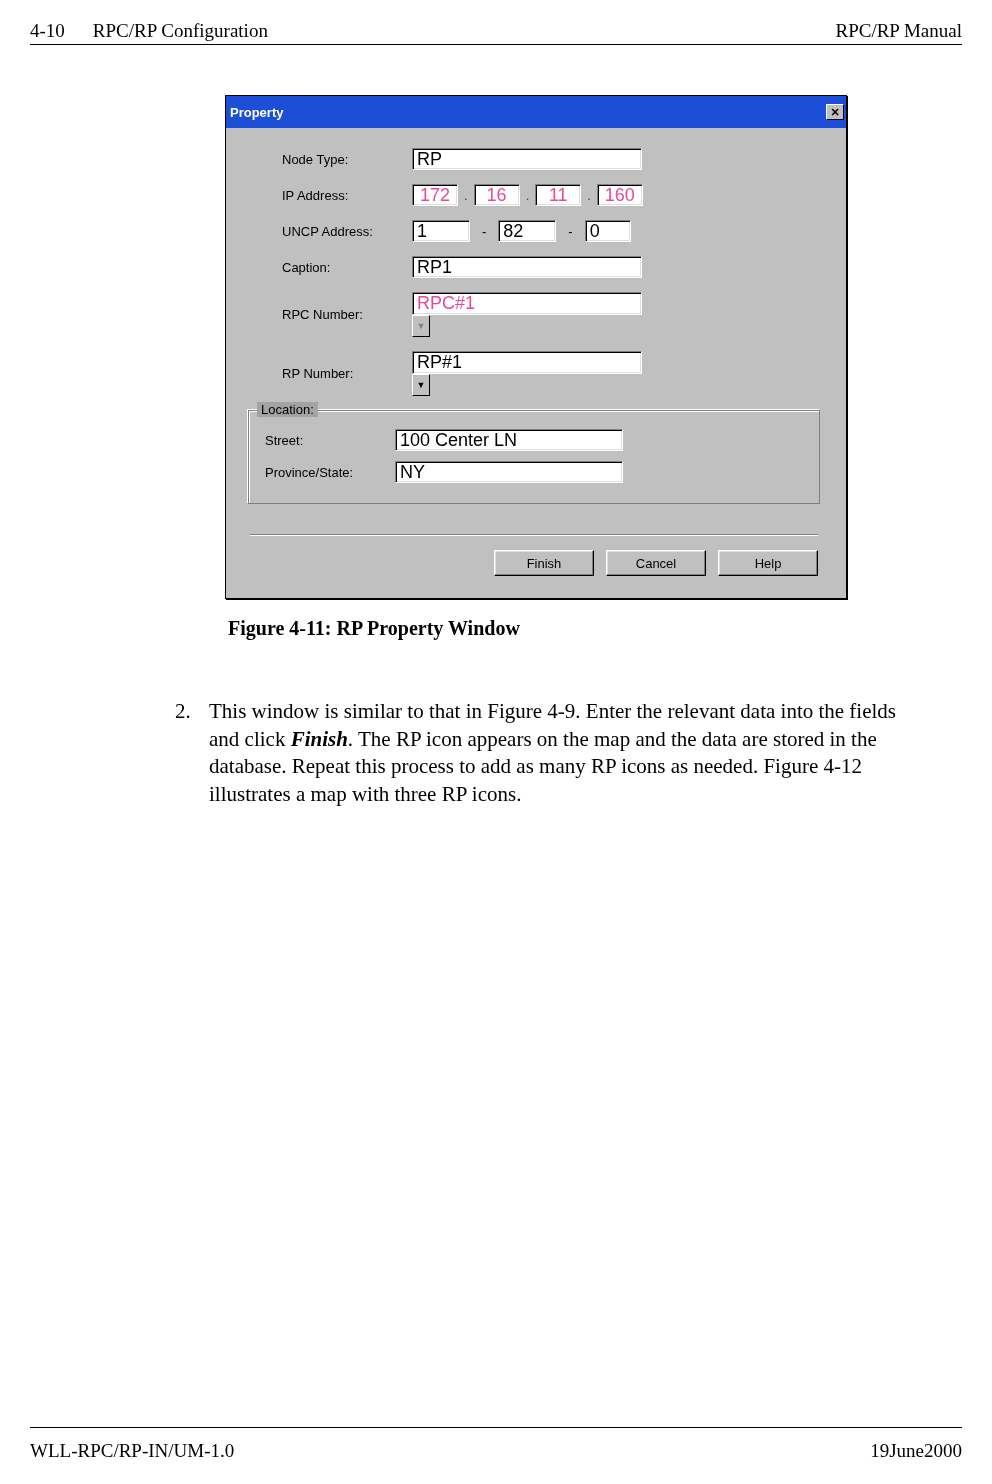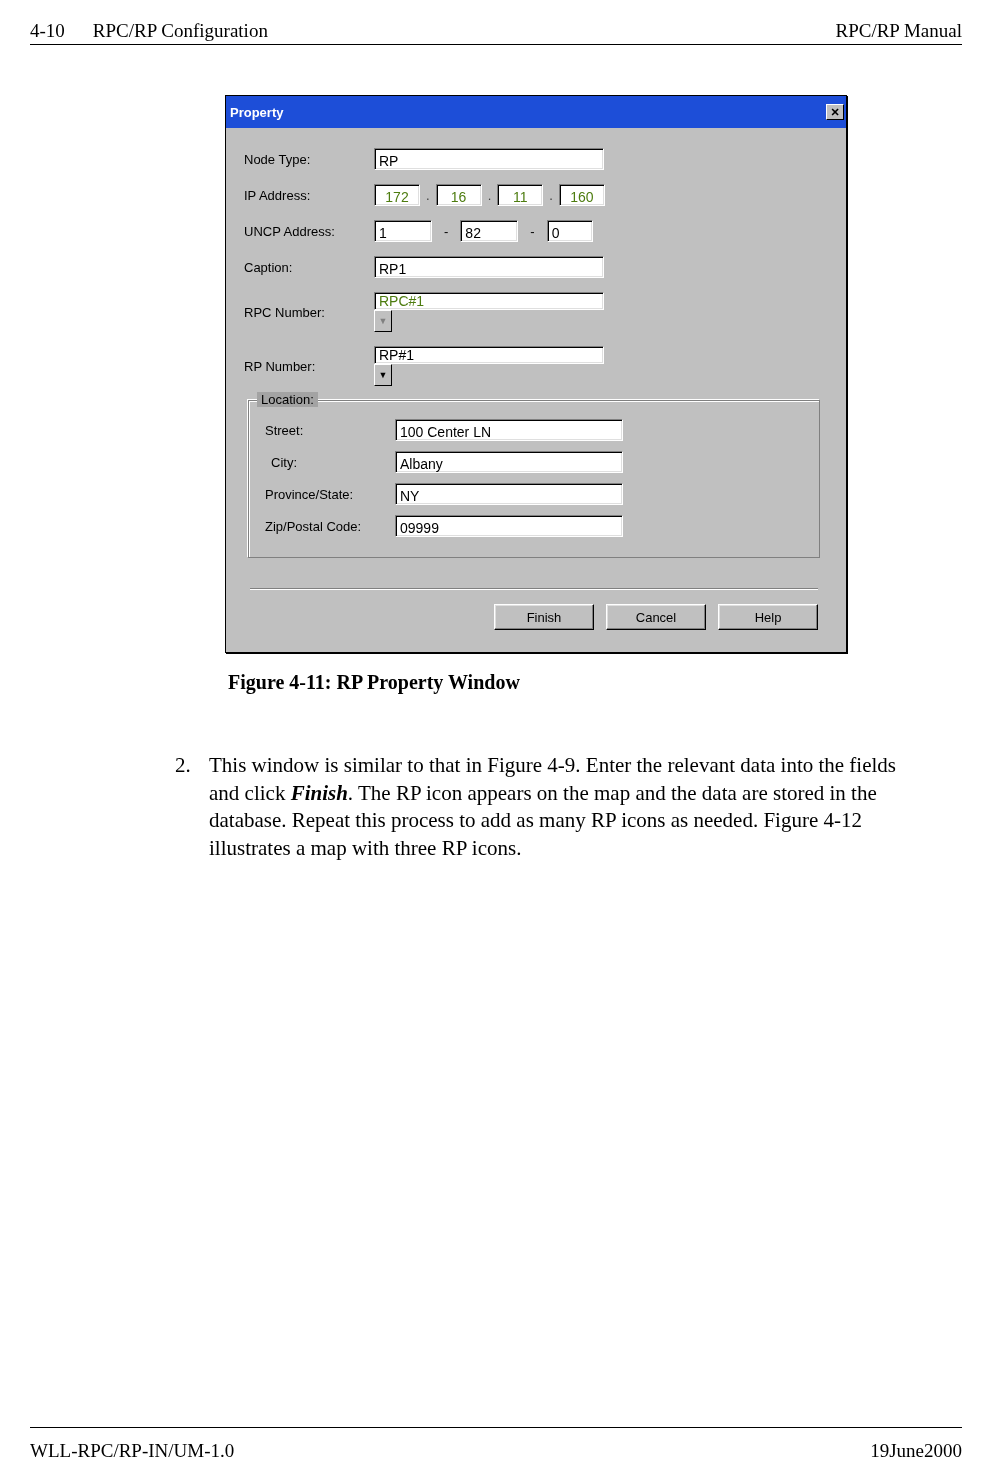--- a/index.html
+++ b/index.html
@@ -46,34 +46,34 @@
       border-top: 1px solid #fff;
       border-left: 1px solid #fff;
       border-right: 1px solid #000;
       border-bottom: 1px solid #000;
       color: black;
       display: flex; align-items: center; justify-content: center;
       font-family: Arial; font-weight: bold; font-size: 11px;
     }
     .dialog-body { padding: 20px 22px 12px 18px; }
     .form-row { display: flex; align-items: center; margin-bottom: 14px; }
-    .form-label { width: 130px; color: #000; font-size: 13px; }
+    .form-label { width: 130px; color: #000; font-size: 13px; margin-left: 38px; }
     .sunken {
       background: white;
       border-top: 1px solid #808080;
       border-left: 1px solid #808080;
       border-right: 1px solid #fff;
       border-bottom: 1px solid #fff;
       box-shadow: inset 1px 1px 0 #000, inset -1px -1px 0 #dfdfdf;
       height: 22px;
-      display: flex; align-items: flex-end;
+      display: flex; align-items: flex-start;
       padding: 0 4px;
-      font-size: 14px;
-    }
-    .sunken.disabled { color: #4d7c0f; }
+      font-size: 18px;
+    }
+    .sunken.disabled { color: #ec4899; }
     .input-lg { width: 230px; }
     .ip-group { display: flex; align-items: center; gap: 6px; }
     .ip-seg { width: 46px; text-align: center; justify-content: center; }
     .ip-dot { color: #404040; }
     .uncp-sep { margin: 0 6px; }
     .uncp-a { width: 58px; }
     .uncp-b { width: 58px; }
     .uncp-c { width: 46px; }
     .combo { display: flex; width: 230px; flex-direction: column; }
     .combo .sunken { flex: 1; }
@@ -236,35 +236,23 @@
 
       <div class="groupbox">
         <span class="groupbox-label">Location:</span>
         <div class="loc-row">
           <span class="loc-label">Street:</span>
           <div class="sunken loc-input">
               <span>100 Center LN</span>
             </div>
         </div>
         <div class="loc-row">
-          <span class="loc-label" style="padding-left:6px">City:</span>
-          <div class="sunken loc-input">
-              <span>Albany</span>
-            </div>
-        </div>
-        <div class="loc-row">
           <span class="loc-label">Province/State:</span>
           <div class="sunken loc-input">
               <span>NY</span>
-            </div>
-        </div>
-        <div class="loc-row">
-          <span class="loc-label">Zip/Postal Code:</span>
-          <div class="sunken loc-input">
-              <span>09999</span>
             </div>
         </div>
       </div>
 
       <div class="sep-line"></div>
 
       <div class="button-row">
         <div class="btn">Finish</div>
         <div class="btn">Cancel</div>
         <div class="btn">Help</div>

